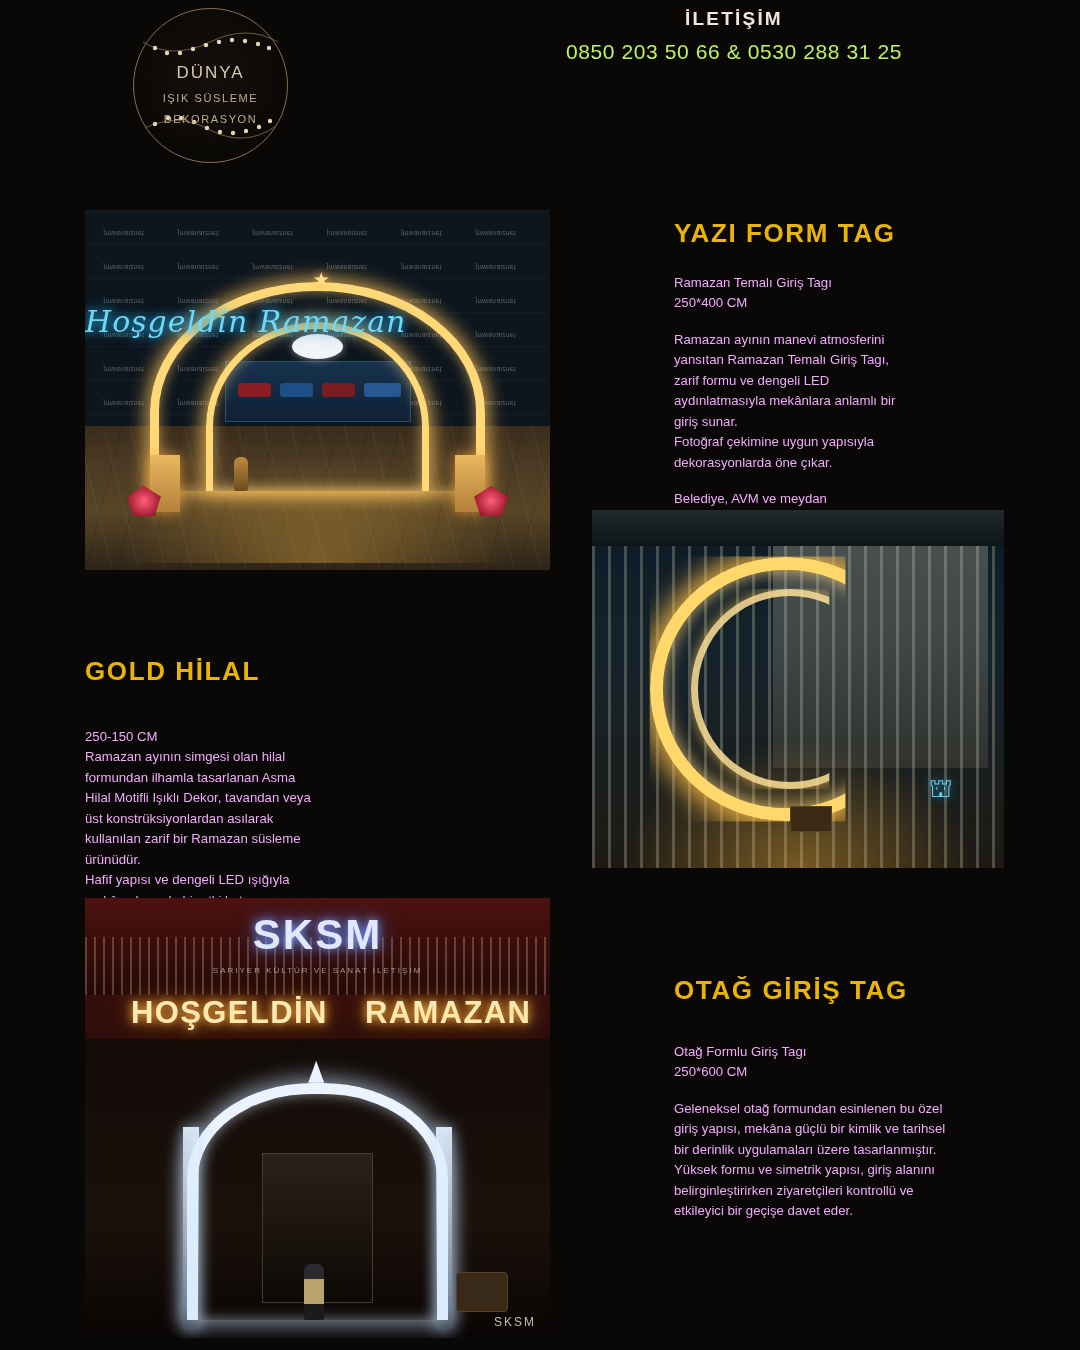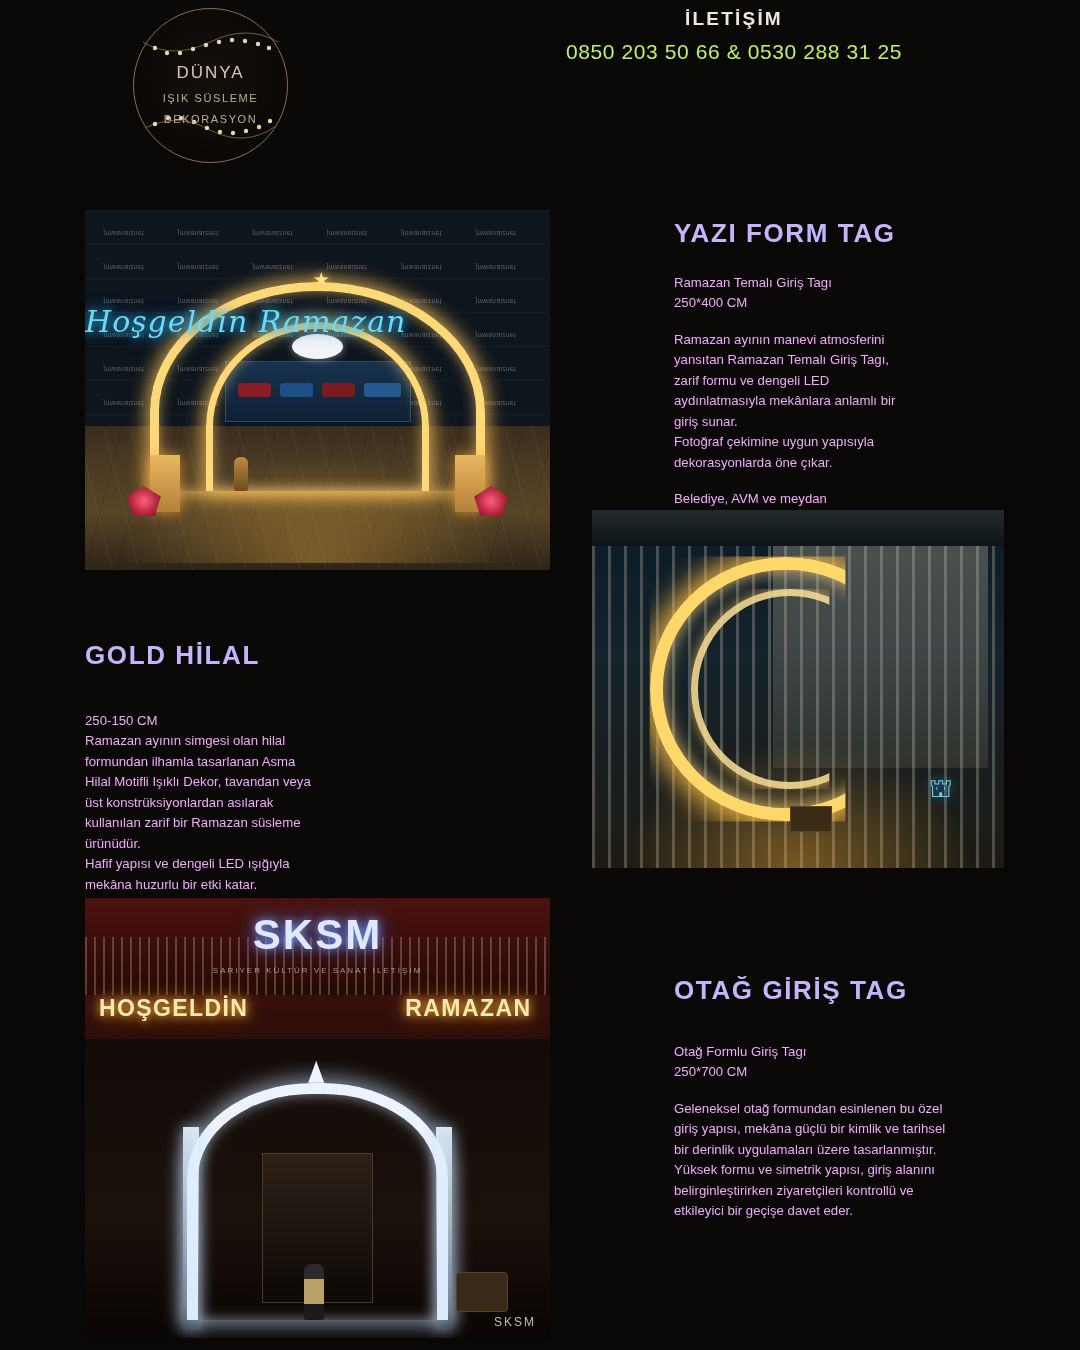--- a/index.html
+++ b/index.html
@@ -79,21 +79,21 @@
     letter-spacing: 0.6px;
     color: #bef264;
     font-weight: 400;
   }
 
   
   .block-title {
     font-size: 26px;
     font-weight: 700;
     letter-spacing: 1.6px;
-    color: #c4b5fd;
+    color: #eab308;
   }
   .body-text {
     font-size: 13.2px;
     line-height: 1.55;
     color: #f0abfc;
     white-space: pre-line;
   }
   .body-text.spaced { margin-top: 16px; }
 
   .photo {
@@ -270,21 +270,21 @@
   }
   .p2-box {
     position: absolute; left: 48%; bottom: 10%;
     width: 42px; height: 26px;
     background: #3a2a16;
     border: 1px solid #5b4423;
   }
 
   
   #gold-block { position: absolute; left: 85px; top: 640px; width: 300px; }
-  #gold-block .block-title { margin: 0 0 40px 0; }
+  #gold-block .block-title { margin: 16px 0 40px 0; }
 
   
   #photo3 { left: 85px; top: 898px; width: 465px; height: 440px; }
   .p3-bg {
     position: absolute; inset: 0;
     background: linear-gradient(to bottom, #2a0a0a 0%, #3a0f0c 18%, #150806 55%, #0b0504 100%);
   }
   .p3-roof {
     position: absolute; left: 0; top: 0; width: 100%; height: 22%;
     background: linear-gradient(to bottom, #4d120f, #240907);
@@ -307,25 +307,26 @@
   .p3-sub {
     position: absolute; left: 0; right: 0; top: 15.5%;
     text-align: center;
     font-size: 8px;
     letter-spacing: 2px;
     color: rgba(225,215,190,.65);
   }
   .p3-hos, .p3-ram {
     position: absolute;
     top: 22%;
-    font-size: 23px;
+    font-size: 31px;
     font-weight: 700;
     letter-spacing: 1.4px;
     color: #ffe9b0;
     text-shadow: 0 0 10px #ffbc4a, 0 0 22px #d98a1c;
+    margin-left: 32px;
   }
   .p3-hos { left: 3%; }
   .p3-ram { right: 4%; padding-left: 36px; }
   .p3-building {
     position: absolute; left: 0; top: 32%; width: 100%; height: 68%;
     background: linear-gradient(to bottom, #120b08 0%, #1b110b 60%, #090504 100%);
   }
   .p3-door {
     position: absolute; left: 38%; top: 58%; width: 24%; height: 34%;
     background: linear-gradient(to bottom, #2c2118, #0d0906);
@@ -512,20 +513,20 @@
   <div class="p3-sksm">SKSM</div>
   <div class="p3-sub">SARIYER KÜLTÜR VE SANAT İLETİŞİM</div>
   <div class="p3-hos">HOŞGELDİN</div>
   <div class="p3-ram">RAMAZAN</div>
   <div class="p3-sign">SKSM</div>
 </div>
 
 <div id="otag-block">
   <h2 class="block-title">OTAĞ GİRİŞ TAG</h2>
   <div class="body-text">Otağ Formlu Giriş Tagı
-250*700 CM</div>
+250*600 CM</div>
   <div class="body-text spaced">Geleneksel otağ formundan esinlenen bu özel
 giriş yapısı, mekâna güçlü bir kimlik ve tarihsel
 bir derinlik uygulamaları üzere tasarlanmıştır.
 Yüksek formu ve simetrik yapısı, giriş alanını
 belirginleştirirken ziyaretçileri kontrollü ve
 etkileyici bir geçişe davet eder.</div>
 </div>
 
 </body></html>

